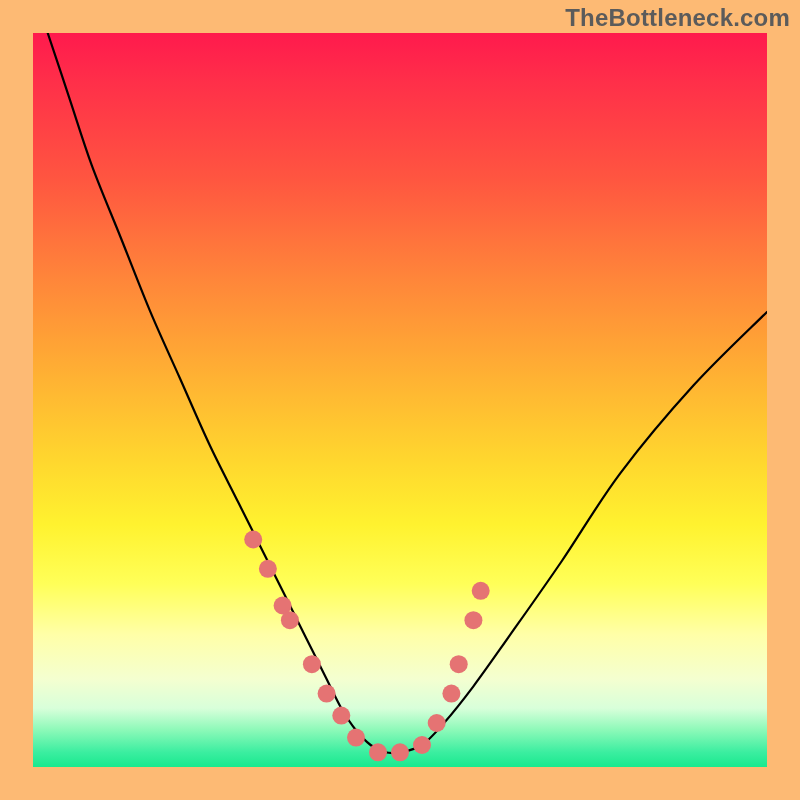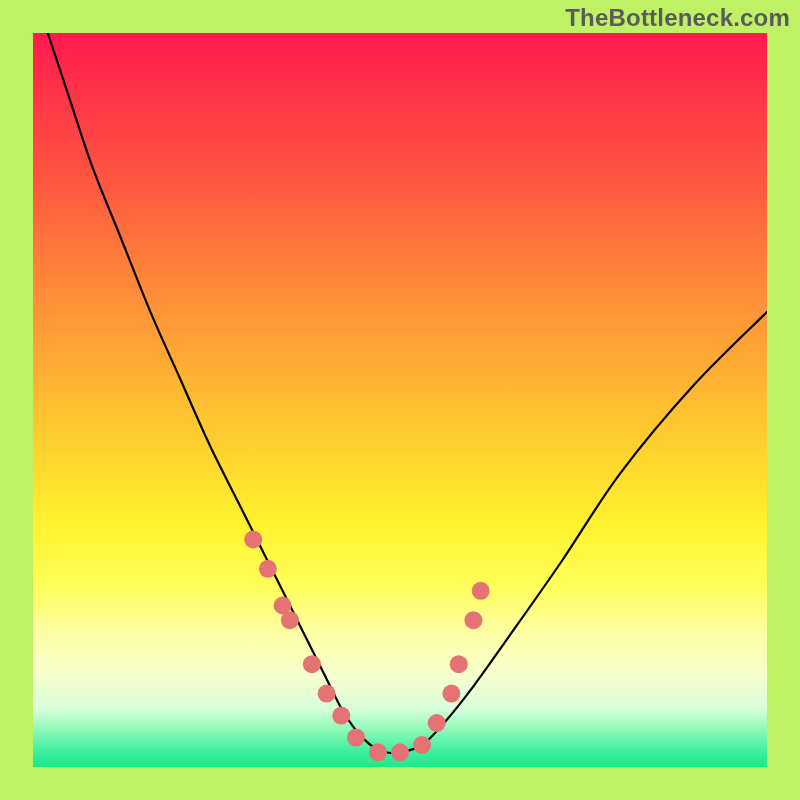--- a/index.html
+++ b/index.html
@@ -8,21 +8,21 @@
     width: 800px;
     height: 800px;
     overflow: hidden;
     background: #000;
     font-family: Arial, Helvetica, sans-serif;
   }
   .frame {
     position: relative;
     width: 800px;
     height: 800px;
-    background: #bef264;
+    background: #fdba74;
   }
   .plot {
     position: absolute;
     left: 33px;
     top: 33px;
     width: 734px;
     height: 734px;
     
     background: linear-gradient(to bottom,
       #ff1a4d 0%,

